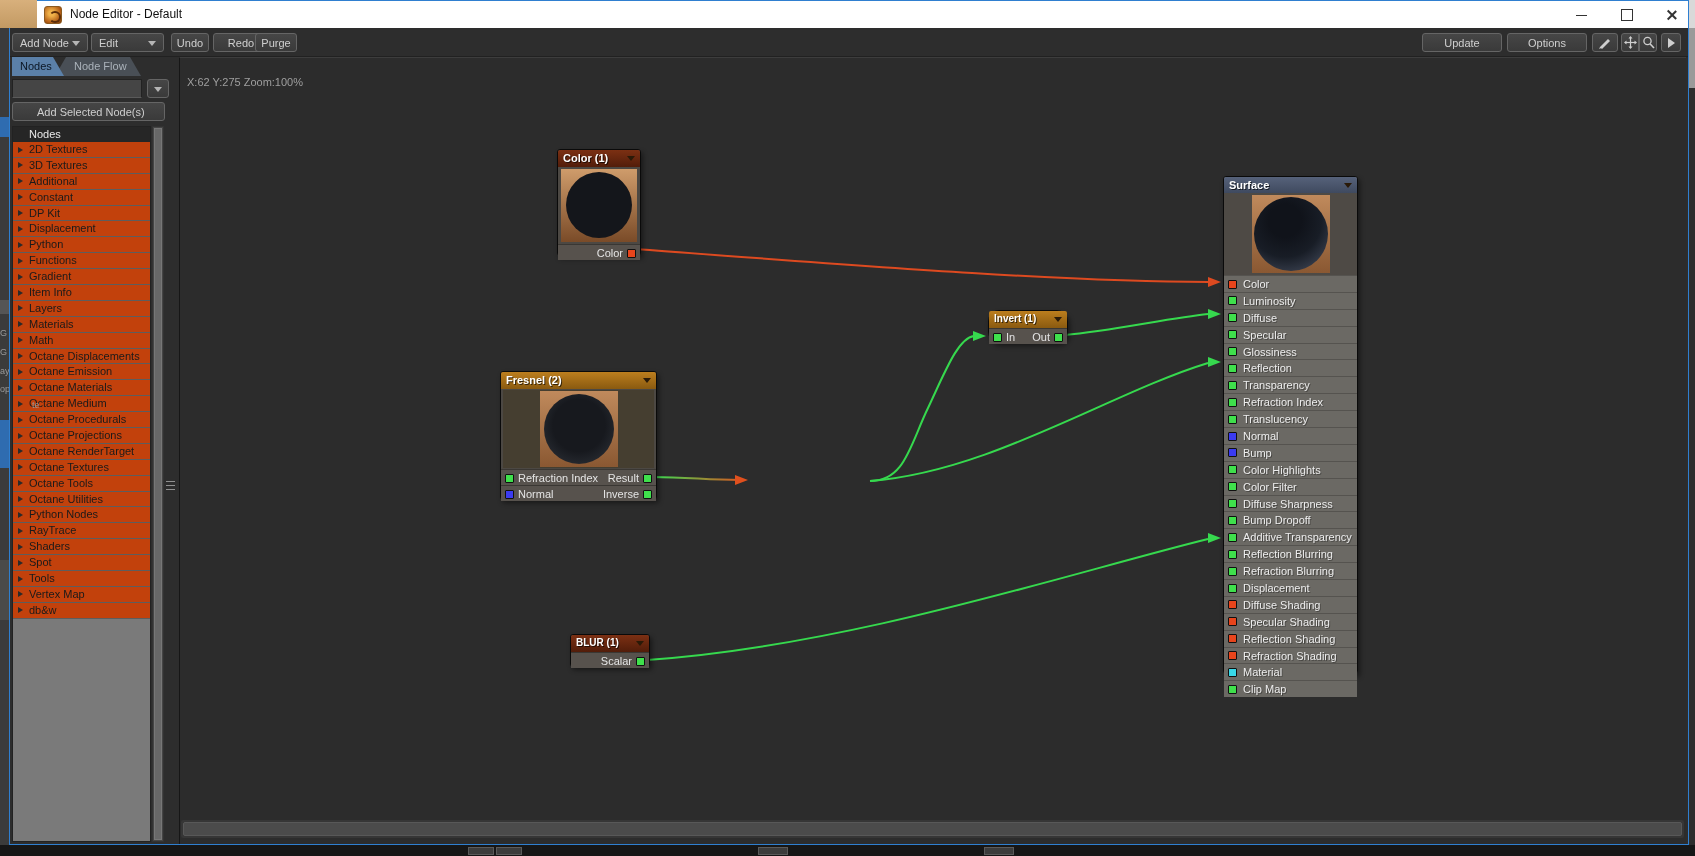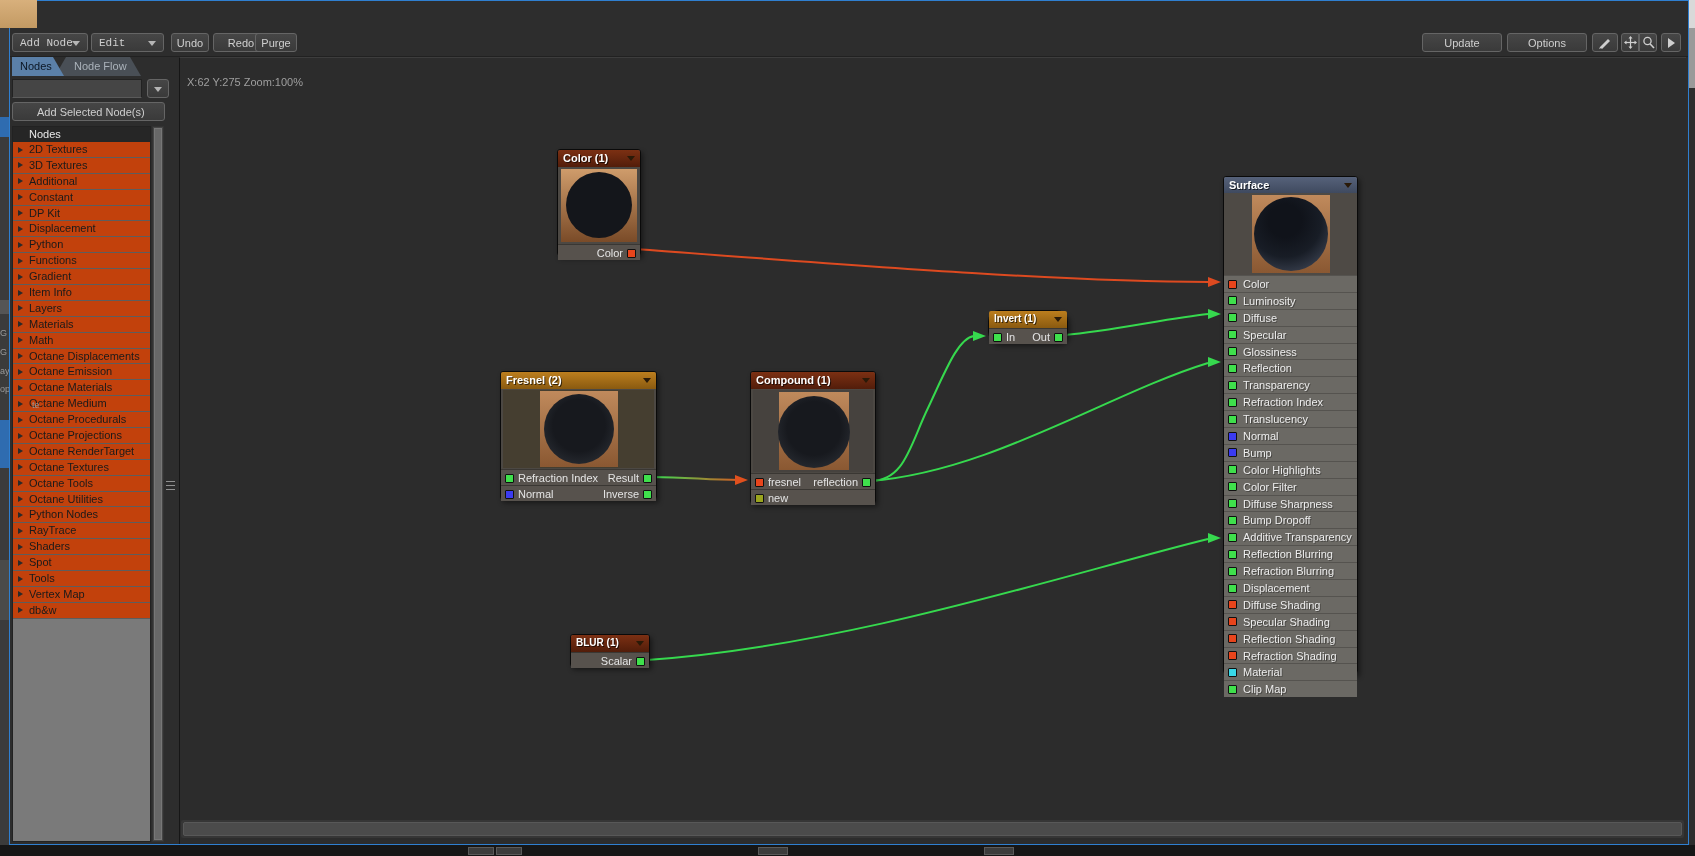--- a/index.html
+++ b/index.html
@@ -31,21 +31,21 @@
   .glyph-max{width:10px;height:10px;border:1px solid #333;}
   .glyph-close{position:relative;width:12px;height:12px;}
   .glyph-close:before,.glyph-close:after{content:"";position:absolute;left:5px;top:0;width:1.5px;height:12px;background:#333;}
   .glyph-close:before{transform:rotate(45deg);} .glyph-close:after{transform:rotate(-45deg);}
 
   
   #toolbar{left:9px;top:28px;width:1680px;height:29px;background:#2d2d2d;border-bottom:1px solid #212121;box-sizing:border-box;z-index:10;}
   .btn{position:absolute;top:5px;height:19px;background:linear-gradient(#464646,#3a3a3a);
     border:1px solid #656565;border-radius:3px;box-sizing:border-box;color:#cfcfcf;
     display:flex;align-items:center;justify-content:center;font-size:11px;}
-  .combo{justify-content:flex-start;padding-left:7px;font-family:Liberation Mono, monospace;}
+  .combo{justify-content:flex-start;padding-left:7px;}
   .caret{position:absolute;right:7px;top:7px;width:0;height:0;border-left:4px solid transparent;border-right:4px solid transparent;border-top:5px solid #b5b5b5;}
   .iconbtn svg{display:block;}
 
   
   .tab{position:absolute;top:57px;height:19px;line-height:19px;padding:0 8px;box-sizing:border-box;}
   #tab-nodes{left:12px;width:52px;background:#5b80a8;color:#0b1624;clip-path:polygon(0 0,calc(100% - 11px) 0,100% 100%,0 100%);z-index:6;}
   #tab-nodeflow{left:55px;width:86px;background:#494f56;color:#aab2ba;clip-path:polygon(11px 0,calc(100% - 11px) 0,100% 100%,0 100%);padding-left:19px;z-index:5;}
   #search-box{left:12px;top:79px;width:130px;height:19px;background:#454545;border:1px solid #222;border-bottom-color:#5a5a5a;box-sizing:border-box;color:#ddd;padding:0 4px;font-size:11px;outline:none;font-family:"Liberation Sans",sans-serif;}
   #search-drop{left:147px;top:79px;width:22px;}
   #add-selected{left:12px;top:102px;width:153px;justify-content:flex-start;padding-left:24px;top:102px;}
@@ -85,20 +85,33 @@
   .sphere{position:absolute;border-radius:50%;}
 
   
   .srow{position:relative;height:15.9px;line-height:16px;background:#6b6964;border-top:1px solid #55534f;color:#ededed;text-shadow:1px 1px 0 rgba(0,0,0,.35);}
   .srow .slabel{position:absolute;left:19px;}
 </style>
 </head>
 <body>
 <div id="screen">
 
+<div class="abs" id="titlebar">
+  <div class="abs" id="title-icon"></div>
+  <div class="abs" id="title-text">Node Editor - Default</div>
+  <div class="abs winbtn" style="left:1550px;">
+        <span class="glyph-min"></span>
+      </div>
+  <div class="abs winbtn" style="left:1595px;">
+        <span class="glyph-max"></span>
+      </div>
+  <div class="abs winbtn" style="left:1640px;">
+        <span class="glyph-close"></span>
+      </div>
+</div>
 
 <div class="abs" id="toolbar">
   <div class="btn combo" style="left:3px;width:76px;">
         <span>Add Node</span>
         <i class="caret"></i>
       </div>
   <div class="btn combo" style="left:82px;width:73px;">
         <span>Edit</span>
         <i class="caret"></i>
       </div>
@@ -257,38 +270,20 @@
     <span class="sock out" style="background: rgb(63, 224, 76);"></span>
   </div>
   <div class="nrow">
     <span class="sock in" style="background: rgb(59, 59, 240);"></span>
     <span class="lab-in">Normal</span>
     <span class="lab-out">Inverse</span>
     <span class="sock out" style="background: rgb(63, 224, 76);"></span>
   </div>
 </div>
 
-<div class="node" style="left:750px;top:371px;width:126px;height:133px;">
-  <div class="nhead h-maroon"><span>Compound (1)</span><i class="caret"></i></div>
-  <div class="preview" style="height:82px;background:#46423e;margin:1px 2px;">
-    <div class="pv-square" style="left:26px;top:2px;width:70px;height:78px;background:linear-gradient(#c08a5c,#8a5832);">
-      <div class="sphere" style="left:-1px;top:4px;width:72px;height:72px;background:radial-gradient(circle at 50% 45%, #17191e 50%, #23262c 72%, rgba(150,105,70,.35) 96%);"></div>
-    </div>
-  </div>
-  <div class="nrow">
-    <span class="sock in" style="background: rgb(232, 69, 28);"></span>
-    <span class="lab-in">fresnel</span>
-    <span class="lab-out">reflection</span>
-    <span class="sock out" style="background: rgb(63, 224, 76);"></span>
-  </div>
-  <div class="nrow">
-    <span class="sock in" style="background: rgb(154, 164, 30);"></span>
-    <span class="lab-in">new</span>
-  </div>
-</div>
 
 <div class="node" style="left:988px;top:310px;width:80px;height:33px;border-radius:11px;">
   <div class="nhead h-amber" style="font-size:10px;"><span>Invert (1)</span><i class="caret"></i></div>
   <div class="nrow">
     <span class="sock in" style="background: rgb(63, 224, 76);"></span>
     <span class="lab-in">In</span>
     <span class="lab-out">Out</span>
     <span class="sock out" style="background: rgb(63, 224, 76);"></span>
   </div>
 </div>

